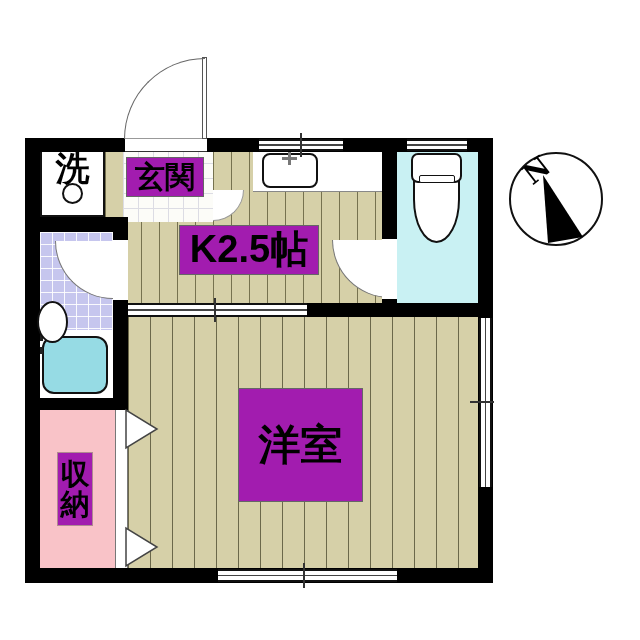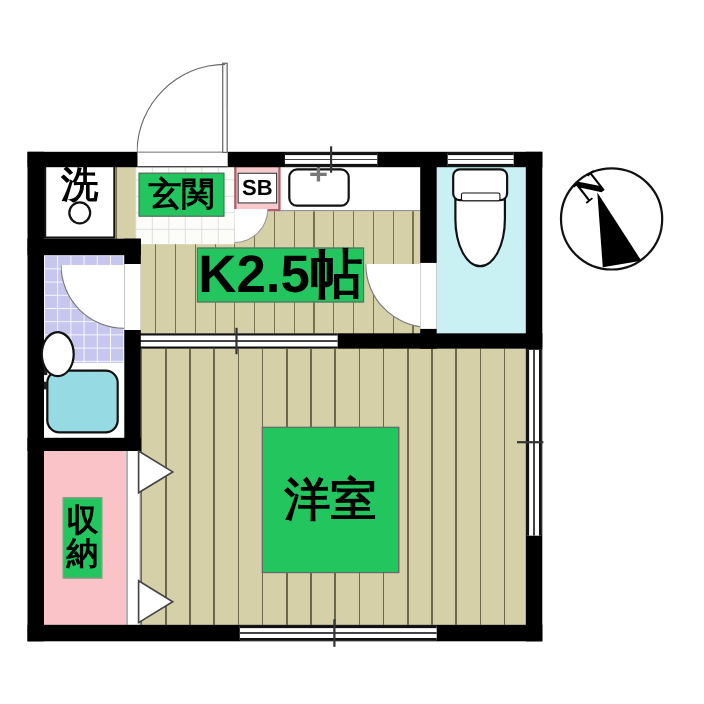--- a/index.html
+++ b/index.html
@@ -15,21 +15,21 @@
   .genkan-floor{background-color:#fcfcf8;
     background-image:linear-gradient(#dcdce4 1px,transparent 1px),linear-gradient(90deg,#dcdce4 1px,transparent 1px);
     background-size:15px 15px;}
   .tile-floor{background-color:#c6c6ee;
     background-image:linear-gradient(rgba(255,255,255,.9) 1px,transparent 1px),linear-gradient(90deg,rgba(255,255,255,.9) 1px,transparent 1px);
     background-size:12px 12px;}
   .toilet-floor{background:#c9f1f3;}
   .storage-floor{background:#f9c3c8;}
   
   .white-box{background:#fff;border:2px solid #111;}
-  .label-box{background:#22c55e;border:1.5px solid #666;display:flex;align-items:center;justify-content:center;
+  .label-box{background:#a21caf;border:1.5px solid #666;display:flex;align-items:center;justify-content:center;
              font-weight:bold;line-height:1.05;text-align:center;}
   .win-h{background:#fff;border-top:2px solid #111;border-bottom:2px solid #111;
          background-image:linear-gradient(transparent calc(50% - .75px),#444 calc(50% - .75px) calc(50% + .75px),transparent calc(50% + .75px));}
   .win-v{background:#fff;border-left:2px solid #111;border-right:2px solid #111;
          background-image:linear-gradient(90deg,transparent calc(50% - .75px),#444 calc(50% - .75px) calc(50% + .75px),transparent calc(50% + .75px));}
   .tick{position:absolute;background:#333;}
   .fan-br{background:#fff;border-left:1.5px solid #777;border-bottom:1.5px solid #777;border-bottom-left-radius:100% 100%;}
   .fan-bl{background:#fff;border-right:1.5px solid #777;border-bottom:1.5px solid #777;border-bottom-right-radius:100% 100%;}
   svg.overlay{position:absolute;left:0;top:0;pointer-events:none;}
 </style>
@@ -50,23 +50,20 @@
   <div class="abs" style="left:253px;top:148px;width:129px;height:44px;background:#fff;border-bottom:1px solid #888;"></div>
   <div class="abs" style="left:262px;top:153px;width:56px;height:35px;background:#fff;border:2px solid #111;border-radius:8px;"></div>
   <div class="abs" style="left:288px;top:143px;width:3px;height:22px;background:#777;"></div>
   <div class="abs" style="left:282px;top:157px;width:15px;height:3px;background:#777;"></div>
 
   <div class="abs white-box" style="left:40px;top:148px;width:65px;height:69px;display:flex;flex-direction:column;align-items:center;justify-content:flex-start;">
     <span style="font-size:34px;font-weight:bold;line-height:1.1;">洗</span>
     <span style="width:17px;height:17px;border:2px solid #111;border-radius:50%;margin-top:-4px;"></span>
   </div>
 
-  <div class="abs" style="left:213px;top:150px;width:42px;height:42px;background:#f8c9cd;border:2px solid #a8606c;display:flex;align-items:center;justify-content:center;">
-    <span style="background:#fff;border:1.5px solid #333;padding:1px 3px;font-size:20px;font-weight:bold;line-height:1.2;">SB</span>
-  </div>
   <div class="abs fan-bl" style="left:213px;top:190px;width:31px;height:31px;border-color:#999;"></div>
 
   <div class="abs" style="left:413px;top:168px;width:47px;height:75px;background:#fff;border:2px solid #111;border-radius:45% 45% 50% 50% / 18% 18% 58% 58%;"></div>
   <div class="abs" style="left:411px;top:153px;width:51px;height:30px;background:#fff;border:2px solid #111;border-radius:7px;"></div>
   <div class="abs" style="left:419px;top:175px;width:36px;height:8px;background:#fff;border:1.5px solid #111;border-radius:2px;"></div>
 
   <div class="abs" style="left:42px;top:336px;width:66px;height:58px;background:#96dbe4;border:2px solid #111;border-radius:12px;"></div>
   <div class="abs" style="left:30px;top:334px;width:13px;height:7px;background:#222;"></div>
   <div class="abs" style="left:30px;top:347px;width:13px;height:7px;background:#222;"></div>
 
@@ -97,24 +94,24 @@
   <div class="tick" style="left:300px;top:133px;width:2px;height:24px;"></div>
   <div class="abs win-h" style="left:407px;top:139px;width:60px;height:12px;"></div>
   <div class="abs win-v" style="left:479px;top:318px;width:13px;height:169px;"></div>
   <div class="tick" style="left:470px;top:401px;width:24px;height:2px;"></div>
   <div class="abs win-h" style="left:218px;top:569px;width:179px;height:13px;"></div>
   <div class="tick" style="left:303px;top:563px;width:2px;height:25px;"></div>
 
   <div class="abs label-box" style="left:126px;top:157px;width:78px;height:40px;font-size:30px;">
     <span>玄関</span>
   </div>
-  <div class="abs label-box" style="left:179px;top:225px;width:152px;height:50px;font-size:48px;">
+  <div class="abs label-box" style="left:179px;top:225px;width:140px;height:50px;font-size:38px;">
     <span>K2.5帖</span>
   </div>
-  <div class="abs label-box" style="left:238px;top:388px;width:125px;height:133px;flex-direction:column;font-size:42px;">
+  <div class="abs label-box" style="left:238px;top:388px;width:125px;height:114px;flex-direction:column;font-size:42px;">
     <span>洋室</span>
   </div>
   <div class="abs label-box" style="left:57px;top:452px;width:36px;height:74px;flex-direction:column;font-size:29px;border-color:#b08a90;">
     <span>収</span>
     <span>納</span>
   </div>
 
   <div class="abs" style="left:37px;top:301px;width:31px;height:42px;background:#fff;border:2px solid #111;border-radius:50%;"></div>
 
   <div class="abs" style="left:509px;top:152px;width:94px;height:94px;border:2.5px solid #111;border-radius:50%;background:#fff;"></div>

